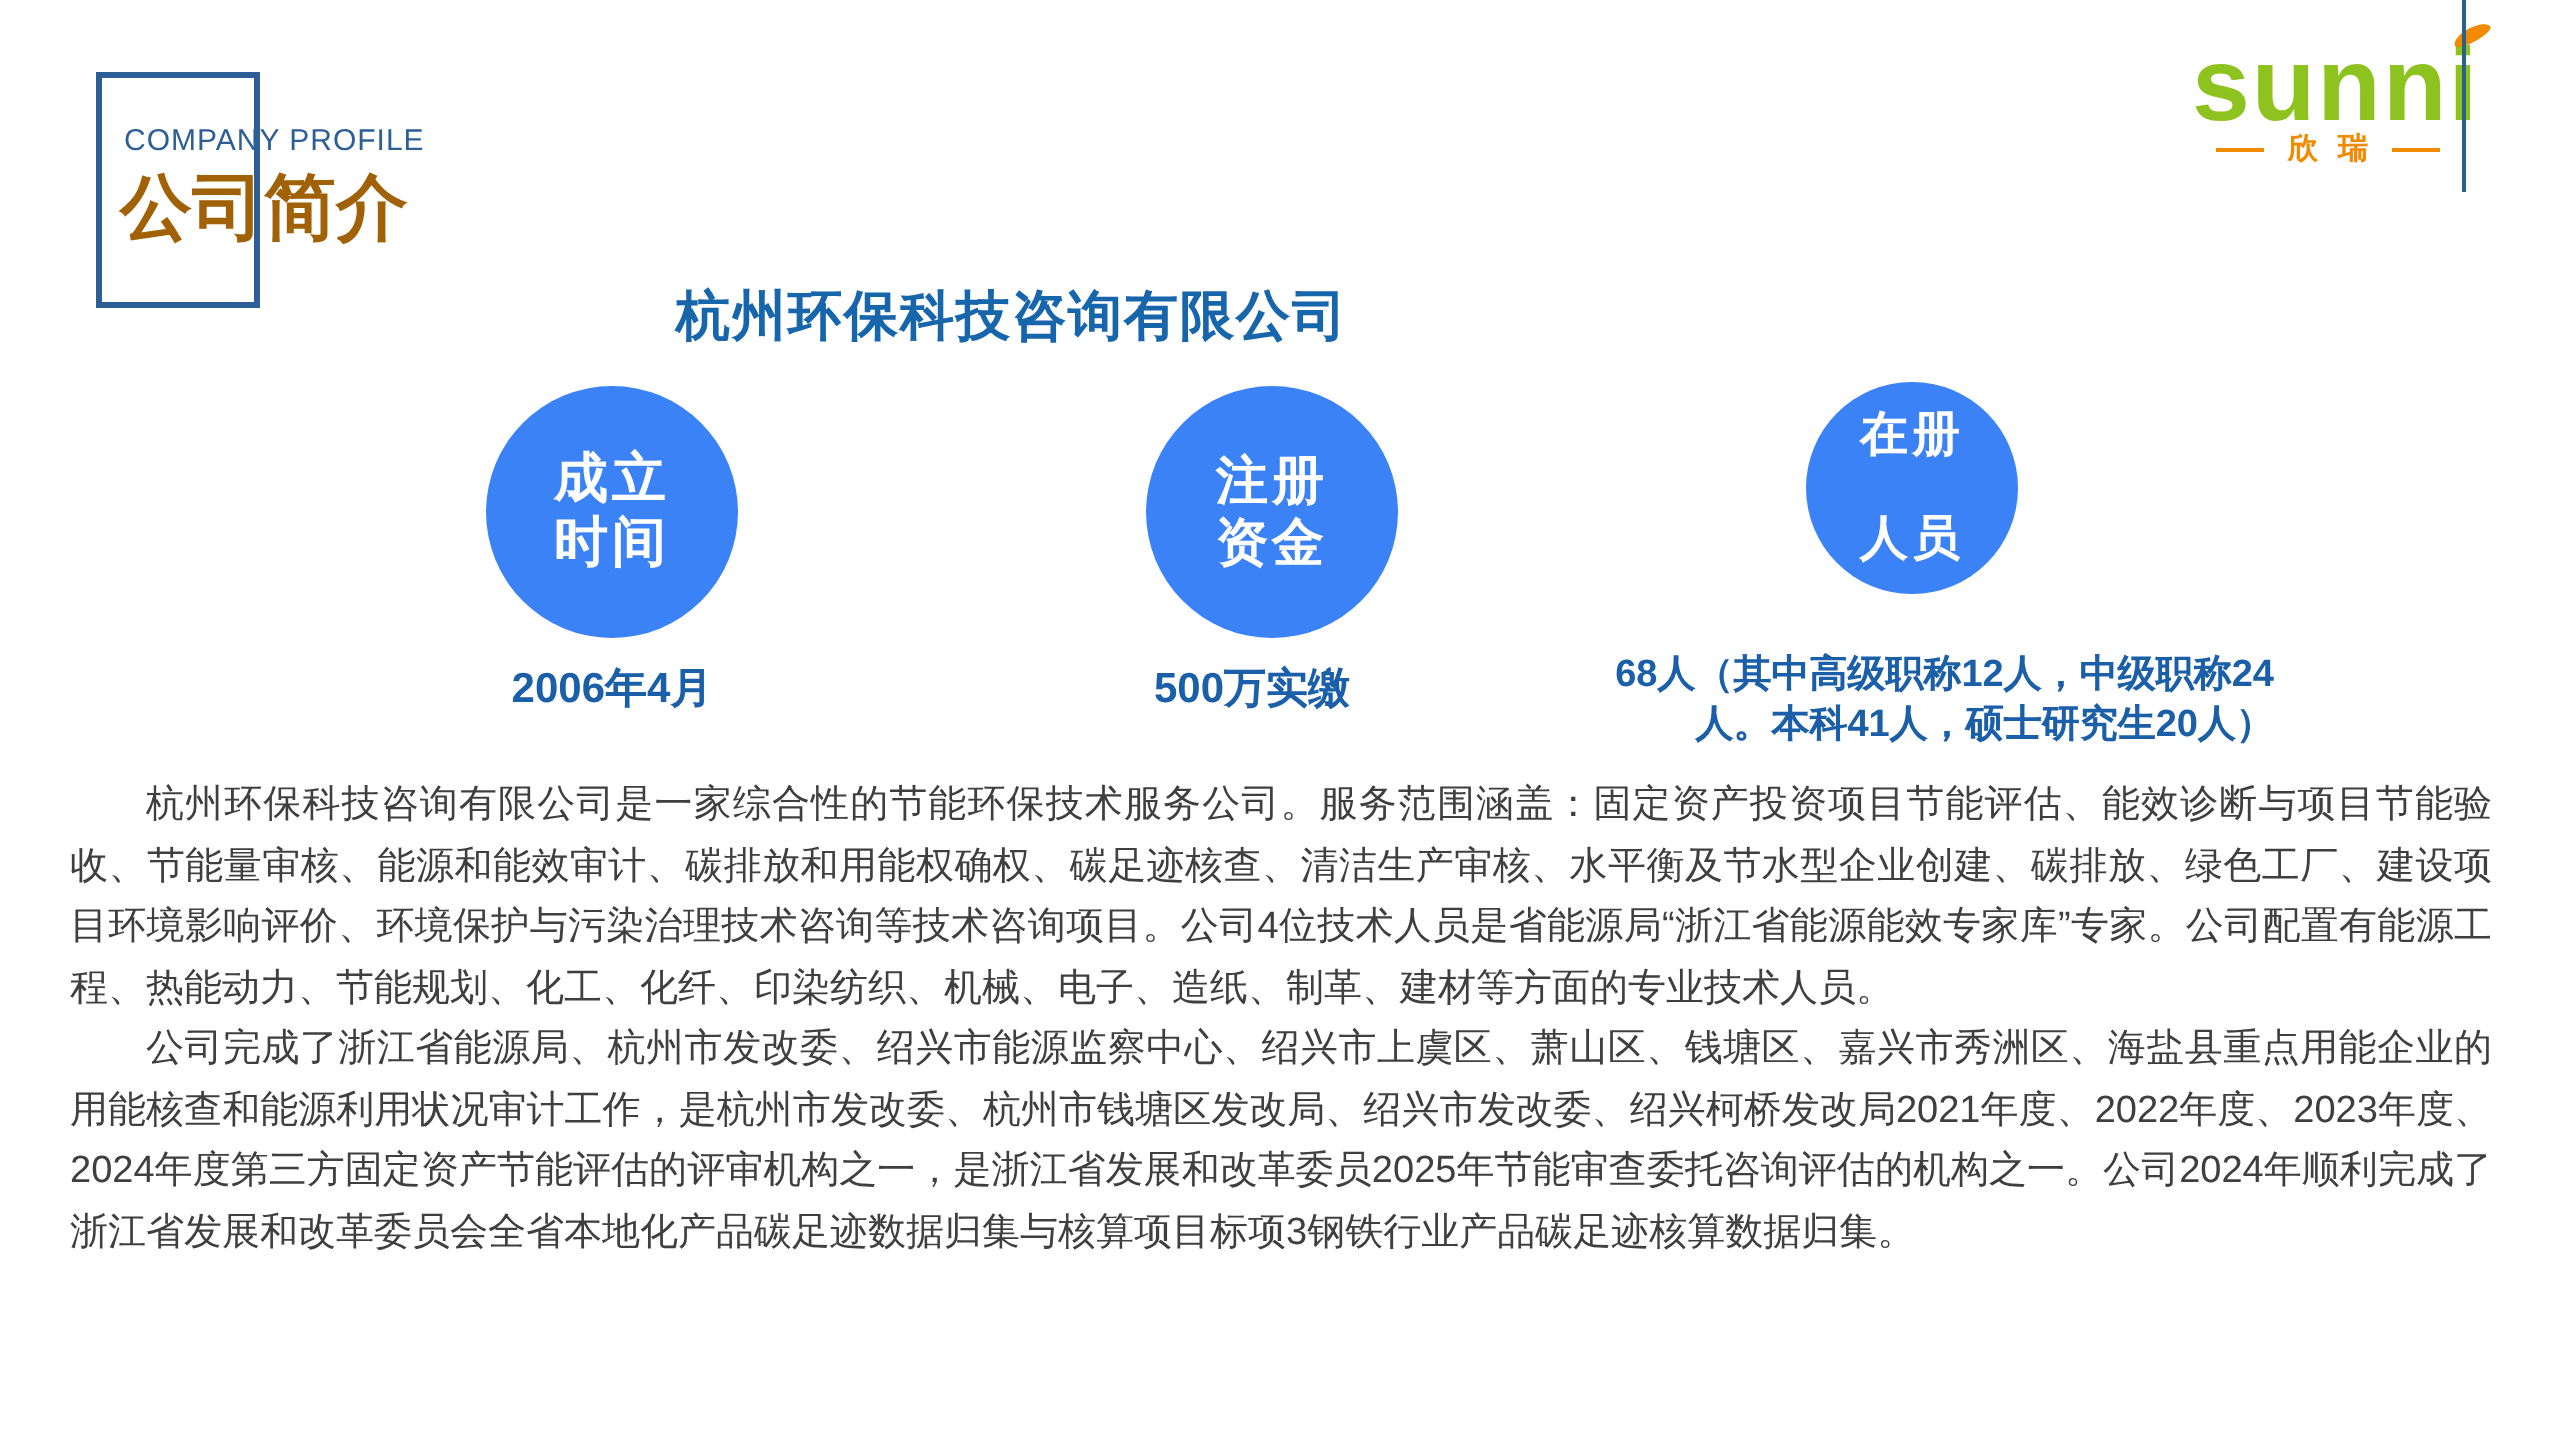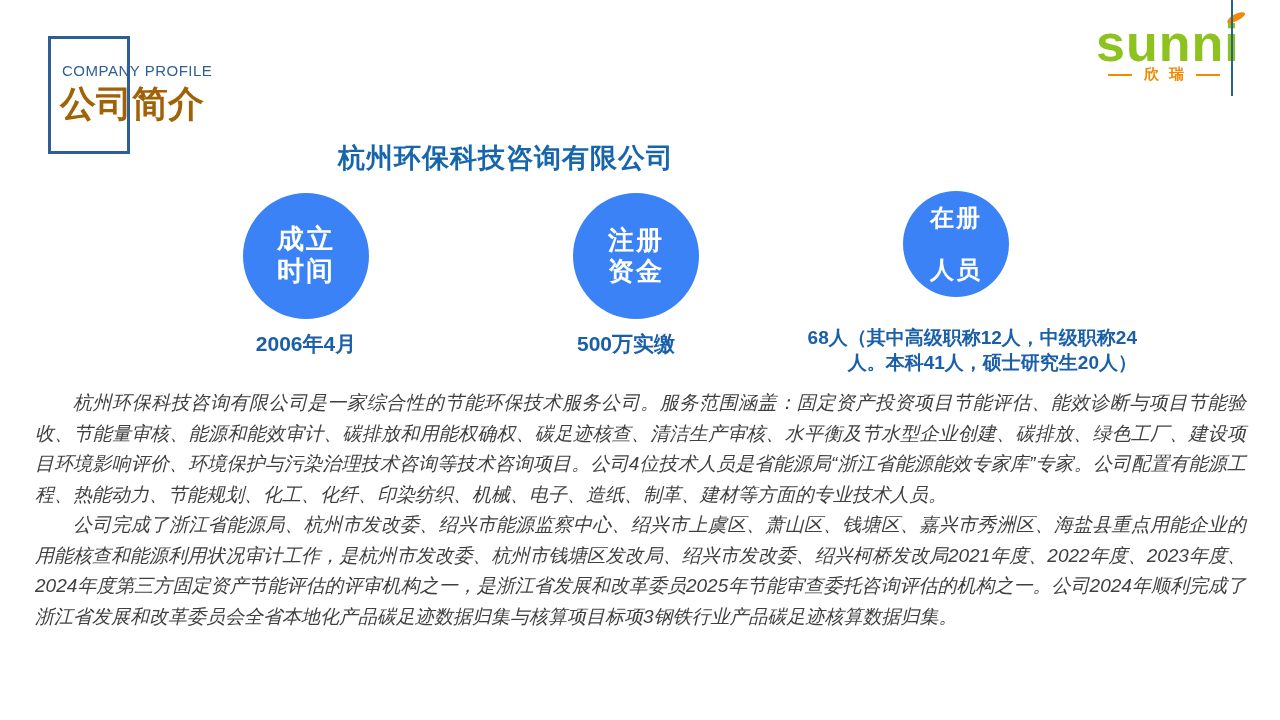--- a/index.html
+++ b/index.html
@@ -61,21 +61,21 @@
   }
   .cap1{left:196px;top:330px;width:220px;text-align:center;font-size:21px;}
   .cap2{left:516px;top:330px;width:220px;text-align:center;font-size:21px;}
   .cap3{left:803px;top:325px;width:334px;text-align:right;font-size:19px;line-height:1.33;}
   
   .body-text{
     position:absolute;left:35px;top:388px;width:1211px;
     font-size:19px;line-height:30.5px;color:#3f3f3f;
   }
   .body-text p{
-    margin:0;text-indent:2em;text-align:justify;font-style:italic;
+    margin:0;text-indent:2em;text-align:justify;
   }
 </style>
 </head>
 <body>
 
 <div class="hdr-rect"></div>
 <div class="hdr-eyebrow">COMPANY PROFILE</div>
 <div class="hdr-title">公司简介</div>
 
 <div class="logo">

